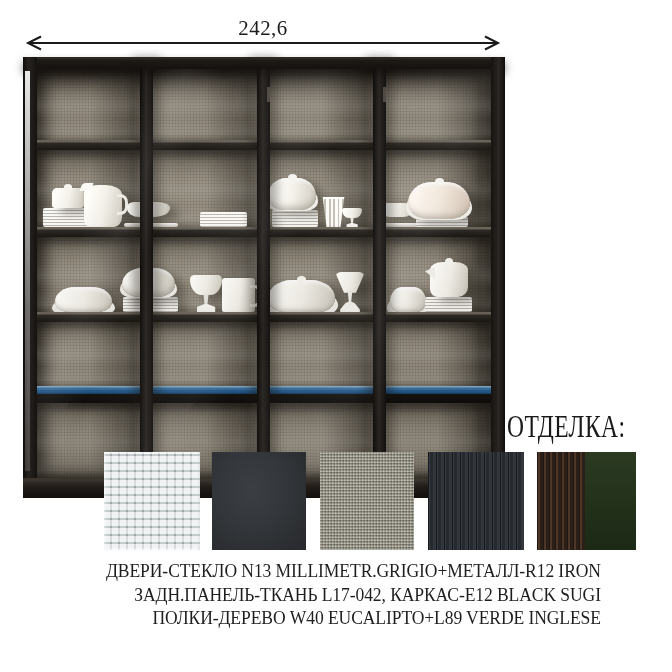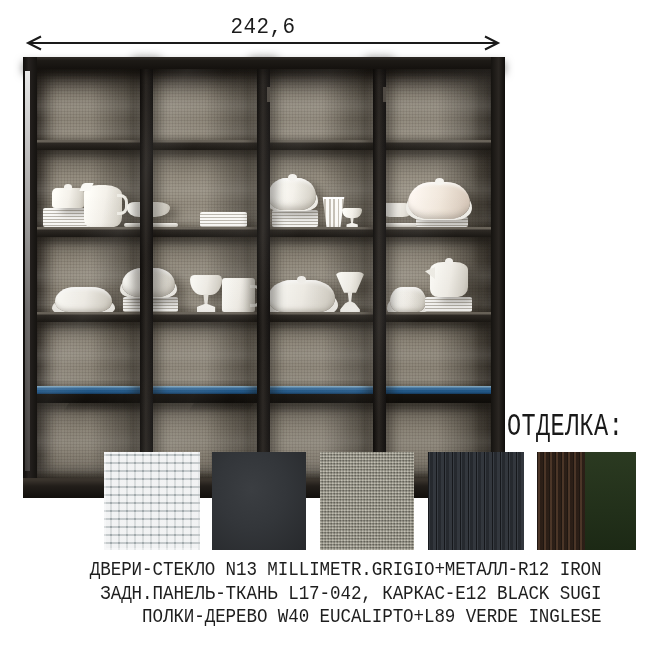--- a/index.html
+++ b/index.html
@@ -1,17 +1,17 @@
 <!DOCTYPE html>
 <html><head>
 <meta charset="utf-8">
 <style>
   html,body{margin:0;padding:0;background:#ffffff;}
   .stage{position:relative;width:636px;height:672px;background:#fff;overflow:hidden;
-         font-family:Liberation Mono, monospace;color:#1c1c1c;}
+         font-family:Liberation Serif, serif;color:#1c1c1c;}
   
   .dim-svg{position:absolute;left:0;top:0;}
   .dim-label{position:absolute;left:26px;top:15px;width:474px;text-align:center;
              font-size:22px;letter-spacing:.5px;transform:scaleX(.95);color:#1b1b1b;}
   
   .cabinet{position:absolute;left:23px;top:57px;width:482px;height:441px;}
   .cab-frame{position:absolute;background:linear-gradient(180deg,#2c2824 0 1px,#1d1a16 30%,#14110e 100%);}
   .cab-top{left:0;top:0;width:482px;height:12px;box-shadow:0 5px 9px rgba(10,8,6,.5);}
   .cab-left{left:0;top:0;width:14px;height:441px;background:linear-gradient(90deg,#0f0d0b,#262220 40%,#151310);}
   .cab-right{left:468px;top:0;width:14px;height:441px;background:linear-gradient(90deg,#151310,#2a2622 55%,#0f0d0b);}

